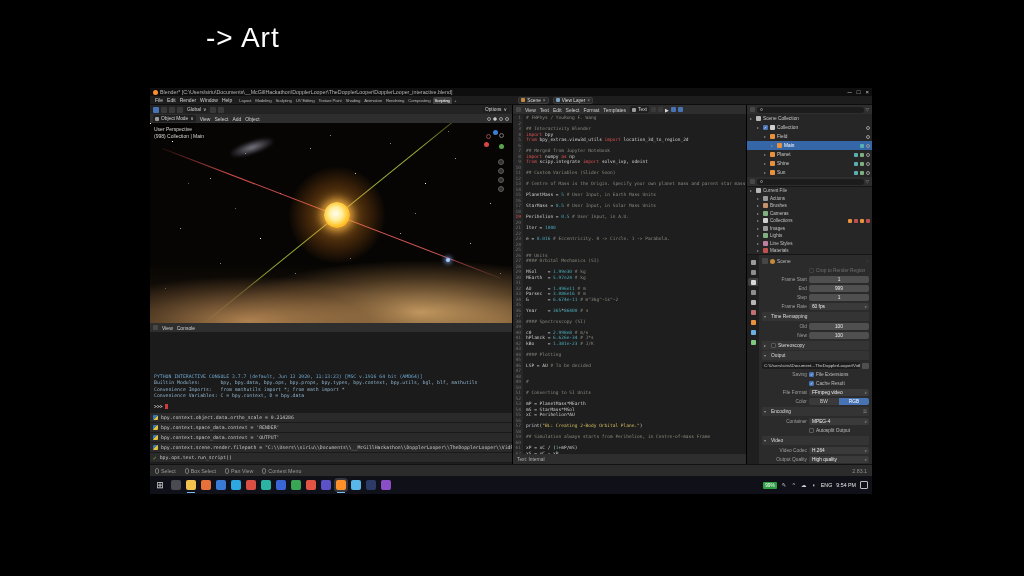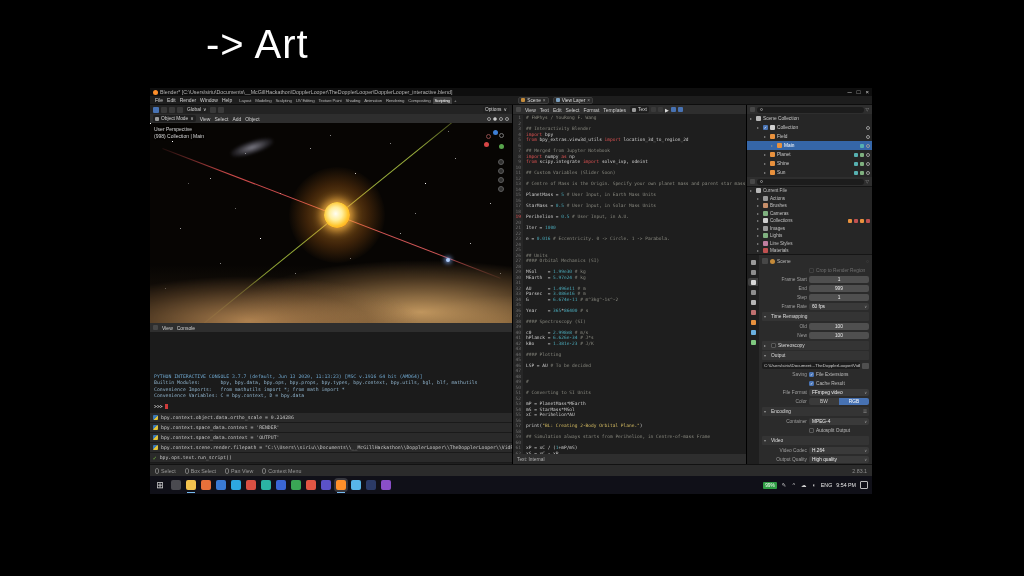--- a/index.html
+++ b/index.html
@@ -1,18 +1,18 @@
 <!DOCTYPE html>
 <html><head>
 <meta charset="utf-8">
 <style>
   html,body{margin:0;padding:0;background:#000;}
   *{box-sizing:border-box;}
   .slide{position:relative;width:1024px;height:576px;background:#000;overflow:hidden;font-family:"Liberation Sans",sans-serif;}
-  .slide-title{position:absolute;left:206px;top:22px;font-size:40px;font-weight:500;color:#fff;letter-spacing:1px;}
+  .slide-title{position:absolute;left:206px;top:22px;font-size:28px;font-weight:500;color:#fff;letter-spacing:1px;}
 
   
   .desktop{position:absolute;left:150px;top:88px;width:722px;height:406px;background:#1d1d1d;color:#c8c8c8;font-size:6px;}
 
   .titlebar{height:8px;background:#0e0e0e;display:flex;align-items:center;gap:2px;padding:0 3px;}
   .blogo{width:5px;height:5px;border-radius:50%;background:#ff8f2a;flex:none;}
   .wtitle{flex:1;font-size:5.3px;color:#b5b5b5;white-space:nowrap;overflow:hidden;}
   .wctrls{display:flex;gap:5px;color:#cfcfcf;font-size:6px;line-height:8px;}
 
   .topbar{height:9px;background:#1d1d1d;border-bottom:1px solid #0d0d0d;display:flex;align-items:center;padding:0 3px;}

